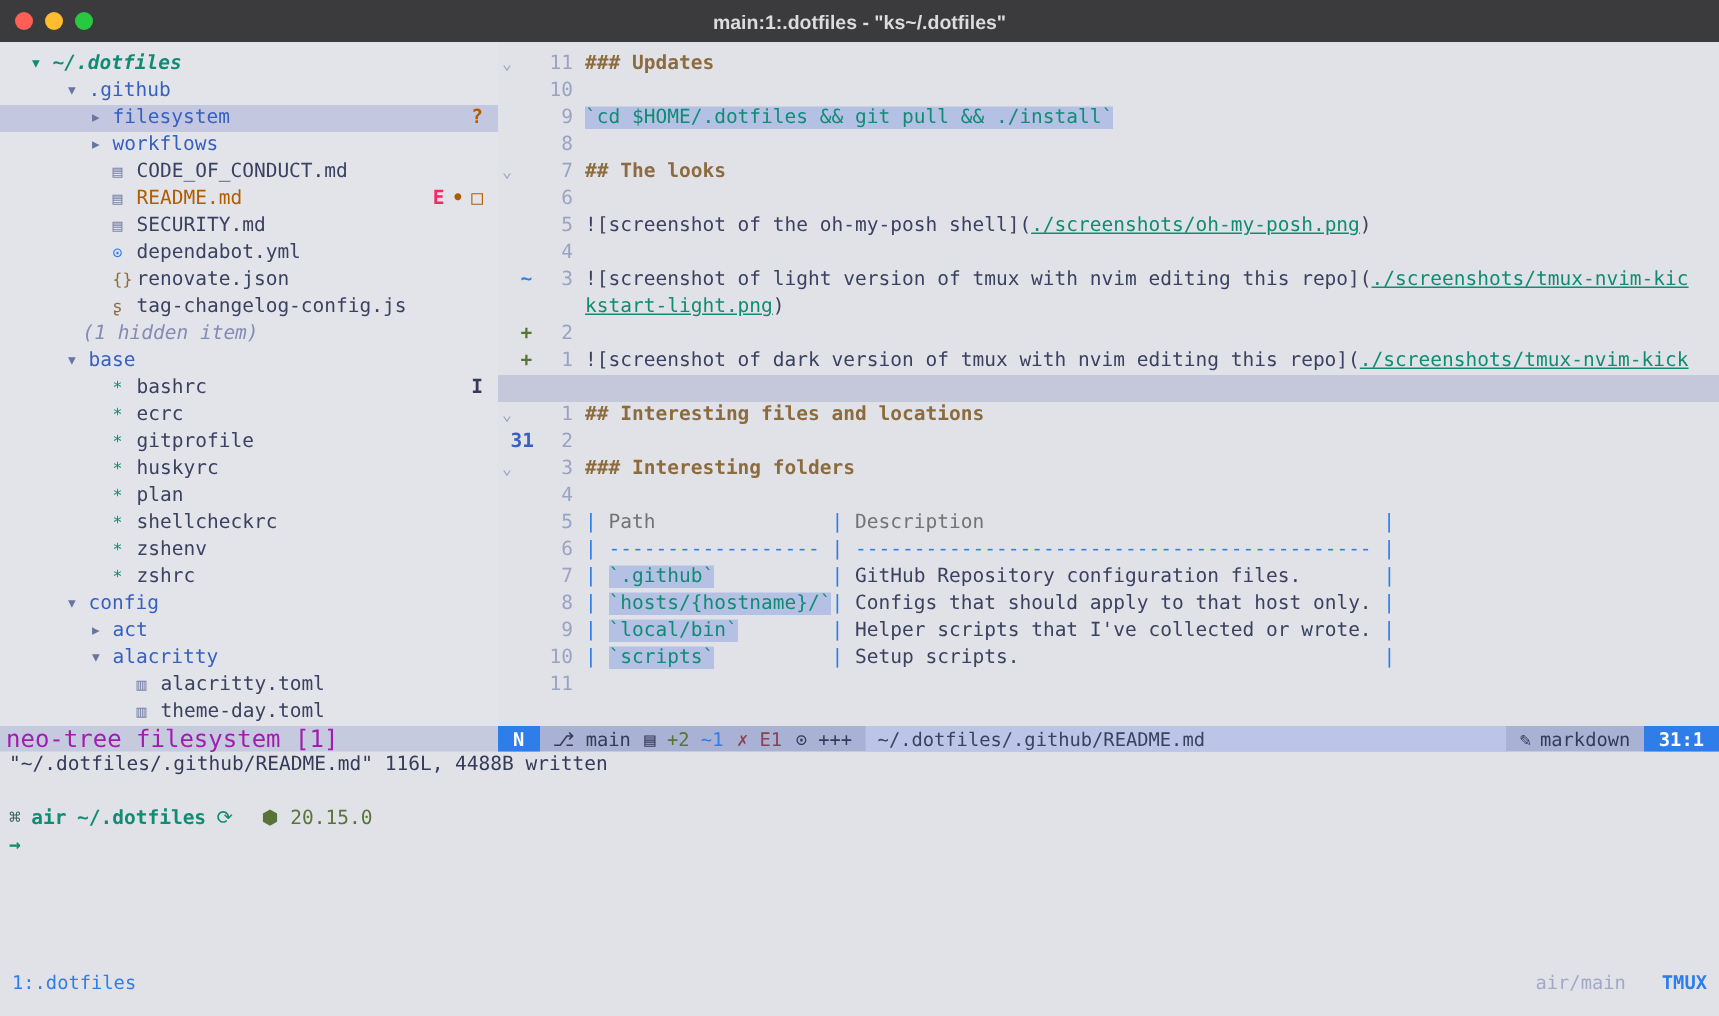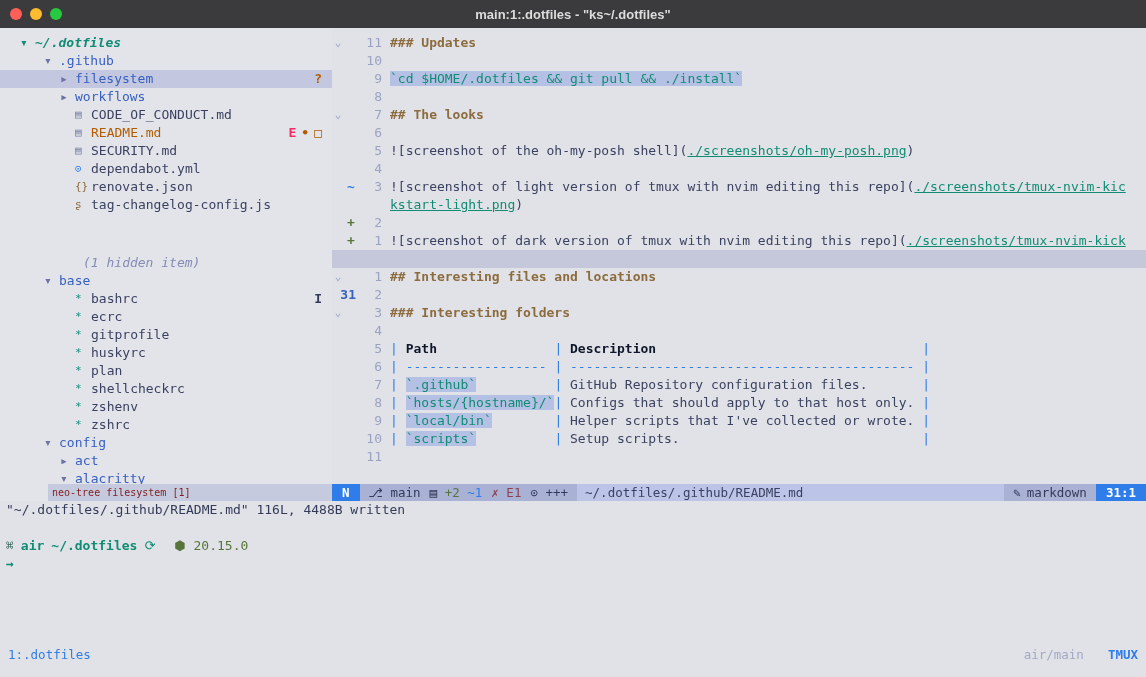--- a/index.html
+++ b/index.html
@@ -28,40 +28,40 @@
   .arrow { color:#8a91b4; width:15px; display:inline-block; flex:0 0 15px; }
   .ficon { width:16px; display:inline-block; flex:0 0 16px; font-size:11px; }
   .s-root .tlabel { color:#118c74; font-weight:bold; font-style:italic; }
   .s-root .arrow { color:#118c74; }
   .s-folder .tlabel { color:#3760bf; }
   .s-folder .arrow { color:#6b74a0; }
   .s-file .tlabel { color:#3b4261; }
   .s-modified .tlabel { color:#b15c00; }
   .s-hidden .tlabel { color:#848cb5; font-style:italic; }
   .marks { margin-left:auto; padding-right:10px; display:flex; gap:5px; font-weight:bold; }
-  .sidebar-status { height:17px; line-height:17px; background:#c6cade; color:#7f1d1d; padding-left:4px; white-space:pre; font-size:10px;margin-left:48px; }
+  .sidebar-status { height:17px; line-height:17px; background:#c6cade; color:#a21caf; padding-left:4px; white-space:pre; font-size:16px; }
 
   
   .editor { flex:1; min-width:0; display:flex; flex-direction:column; background:#e1e2e7; }
   .buffer { flex:1; padding-top:6px; overflow:hidden; }
   .ed-row { height:18px; line-height:18px; display:flex; white-space:pre; }
   .ed-row.cursorline { background:#c4c8da;flex-direction:column; }
   .fold { width:12px; flex:0 0 12px; color:#9aa3c2; text-align:center; font-size:11px; }
   .sign { width:14px; flex:0 0 14px; text-align:center; font-weight:bold; }
   .sign-add { color:#587539; }
   .sign-change { color:#2e7de9; }
   .lnum { width:24px; flex:0 0 24px; text-align:right; color:#9aa3c2; }
   .lnum.cur { color:#3760bf; font-weight:bold; }
   .ltext { padding-left:8px; flex:1; overflow:hidden; }
   .seg-h2, .seg-h3 { color:#8c6c3e; font-weight:bold; }
   .seg-txt { color:#3b4261; }
   .seg-code { color:#118c74; background:#b4c1e5; }
   .seg-link { color:#118c74; text-decoration:underline; }
   .seg-pipe, .seg-dash { color:#2e7de9; }
-  .seg-th { color:#0f172a; font-weight:bold; }
+  .seg-th { color:#737373; font-weight:normal; }
   .cursor-block { display:inline-block; width:8px; height:15px; vertical-align:middle; background:#3760bf; }
 
   
   .statusline { height:17px; display:flex; align-items:stretch; background:#a9b1d4; font-size:12.5px; line-height:17px; white-space:pre; }
   .sl-mode { background:#2e7de9; color:#fff; font-weight:bold; padding:0 10px; }
   .sl-info { display:flex; gap:9px; padding:0 9px; color:#343b59; }
   .sl-add { color:#587539; } .sl-change { color:#2e7de9; }
   .sl-err { color:#8c4351; } .sl-errico { color:#8c4351; }
   .sl-path { flex:1; background:#bcc5e8; color:#3b4261; padding:0 8px; overflow:hidden; }
   .sl-ft { display:flex; gap:6px; padding:0 9px; color:#343b59; }
@@ -102,21 +102,21 @@
             <div class="tree-row s-root" style="padding-left: 20px;"><span class="arrow">▾</span><span class="tlabel">~/.dotfiles</span></div>
             <div class="tree-row s-folder" style="padding-left: 44px;"><span class="arrow">▾</span><span class="tlabel">.github</span></div>
             <div class="tree-row s-folder selected" style="padding-left: 60px;"><span class="arrow">▸</span><span class="tlabel">filesystem</span><span class="marks"><span style="color: rgb(177, 92, 0);">?</span></span></div>
             <div class="tree-row s-folder" style="padding-left: 60px;"><span class="arrow">▸</span><span class="tlabel">workflows</span></div>
             <div class="tree-row s-file" style="padding-left: 60px;"><span class="arrow"> </span><span class="ficon" style="color: rgb(124, 132, 170);">▤</span><span class="tlabel">CODE_OF_CONDUCT.md</span></div>
             <div class="tree-row s-modified" style="padding-left: 60px;"><span class="arrow"> </span><span class="ficon" style="color: rgb(124, 132, 170);">▤</span><span class="tlabel">README.md</span><span class="marks"><span style="color: rgb(245, 42, 101);">E</span><span style="color: rgb(177, 92, 0);">•</span><span style="color: rgb(177, 92, 0);">□</span></span></div>
             <div class="tree-row s-file" style="padding-left: 60px;"><span class="arrow"> </span><span class="ficon" style="color: rgb(124, 132, 170);">▤</span><span class="tlabel">SECURITY.md</span></div>
             <div class="tree-row s-file" style="padding-left: 60px;"><span class="arrow"> </span><span class="ficon" style="color: rgb(46, 125, 233);">⊙</span><span class="tlabel">dependabot.yml</span></div>
             <div class="tree-row s-file" style="padding-left: 60px;"><span class="arrow"> </span><span class="ficon" style="color: rgb(140, 108, 62);">{}</span><span class="tlabel">renovate.json</span></div>
             <div class="tree-row s-file" style="padding-left: 60px;"><span class="arrow"> </span><span class="ficon" style="color: rgb(140, 108, 62);">ʂ</span><span class="tlabel">tag-changelog-config.js</span></div>
-            <div class="tree-row s-hidden" style="padding-left: 68px; margin-top: 40px;"><span class="arrow"> </span><span class="tlabel">(1 hidden item)</span></div>
+            <div class="tree-row s-hidden" style="padding-left: 40px;"><span class="arrow"> </span><span class="tlabel">(1 hidden item)</span></div>
             <div class="tree-row s-folder" style="padding-left: 44px;"><span class="arrow">▾</span><span class="tlabel">base</span></div>
             <div class="tree-row s-file" style="padding-left: 60px;"><span class="arrow"> </span><span class="ficon" style="color: rgb(17, 140, 116);">*</span><span class="tlabel">bashrc</span><span class="marks"><span style="color: rgb(52, 59, 89);">I</span></span></div>
             <div class="tree-row s-file" style="padding-left: 60px;"><span class="arrow"> </span><span class="ficon" style="color: rgb(17, 140, 116);">*</span><span class="tlabel">ecrc</span></div>
             <div class="tree-row s-file" style="padding-left: 60px;"><span class="arrow"> </span><span class="ficon" style="color: rgb(17, 140, 116);">*</span><span class="tlabel">gitprofile</span></div>
             <div class="tree-row s-file" style="padding-left: 60px;"><span class="arrow"> </span><span class="ficon" style="color: rgb(17, 140, 116);">*</span><span class="tlabel">huskyrc</span></div>
             <div class="tree-row s-file" style="padding-left: 60px;"><span class="arrow"> </span><span class="ficon" style="color: rgb(17, 140, 116);">*</span><span class="tlabel">plan</span></div>
             <div class="tree-row s-file" style="padding-left: 60px;"><span class="arrow"> </span><span class="ficon" style="color: rgb(17, 140, 116);">*</span><span class="tlabel">shellcheckrc</span></div>
             <div class="tree-row s-file" style="padding-left: 60px;"><span class="arrow"> </span><span class="ficon" style="color: rgb(17, 140, 116);">*</span><span class="tlabel">zshenv</span></div>
             <div class="tree-row s-file" style="padding-left: 60px;"><span class="arrow"> </span><span class="ficon" style="color: rgb(17, 140, 116);">*</span><span class="tlabel">zshrc</span></div>
             <div class="tree-row s-folder" style="padding-left: 44px;"><span class="arrow">▾</span><span class="tlabel">config</span></div>

